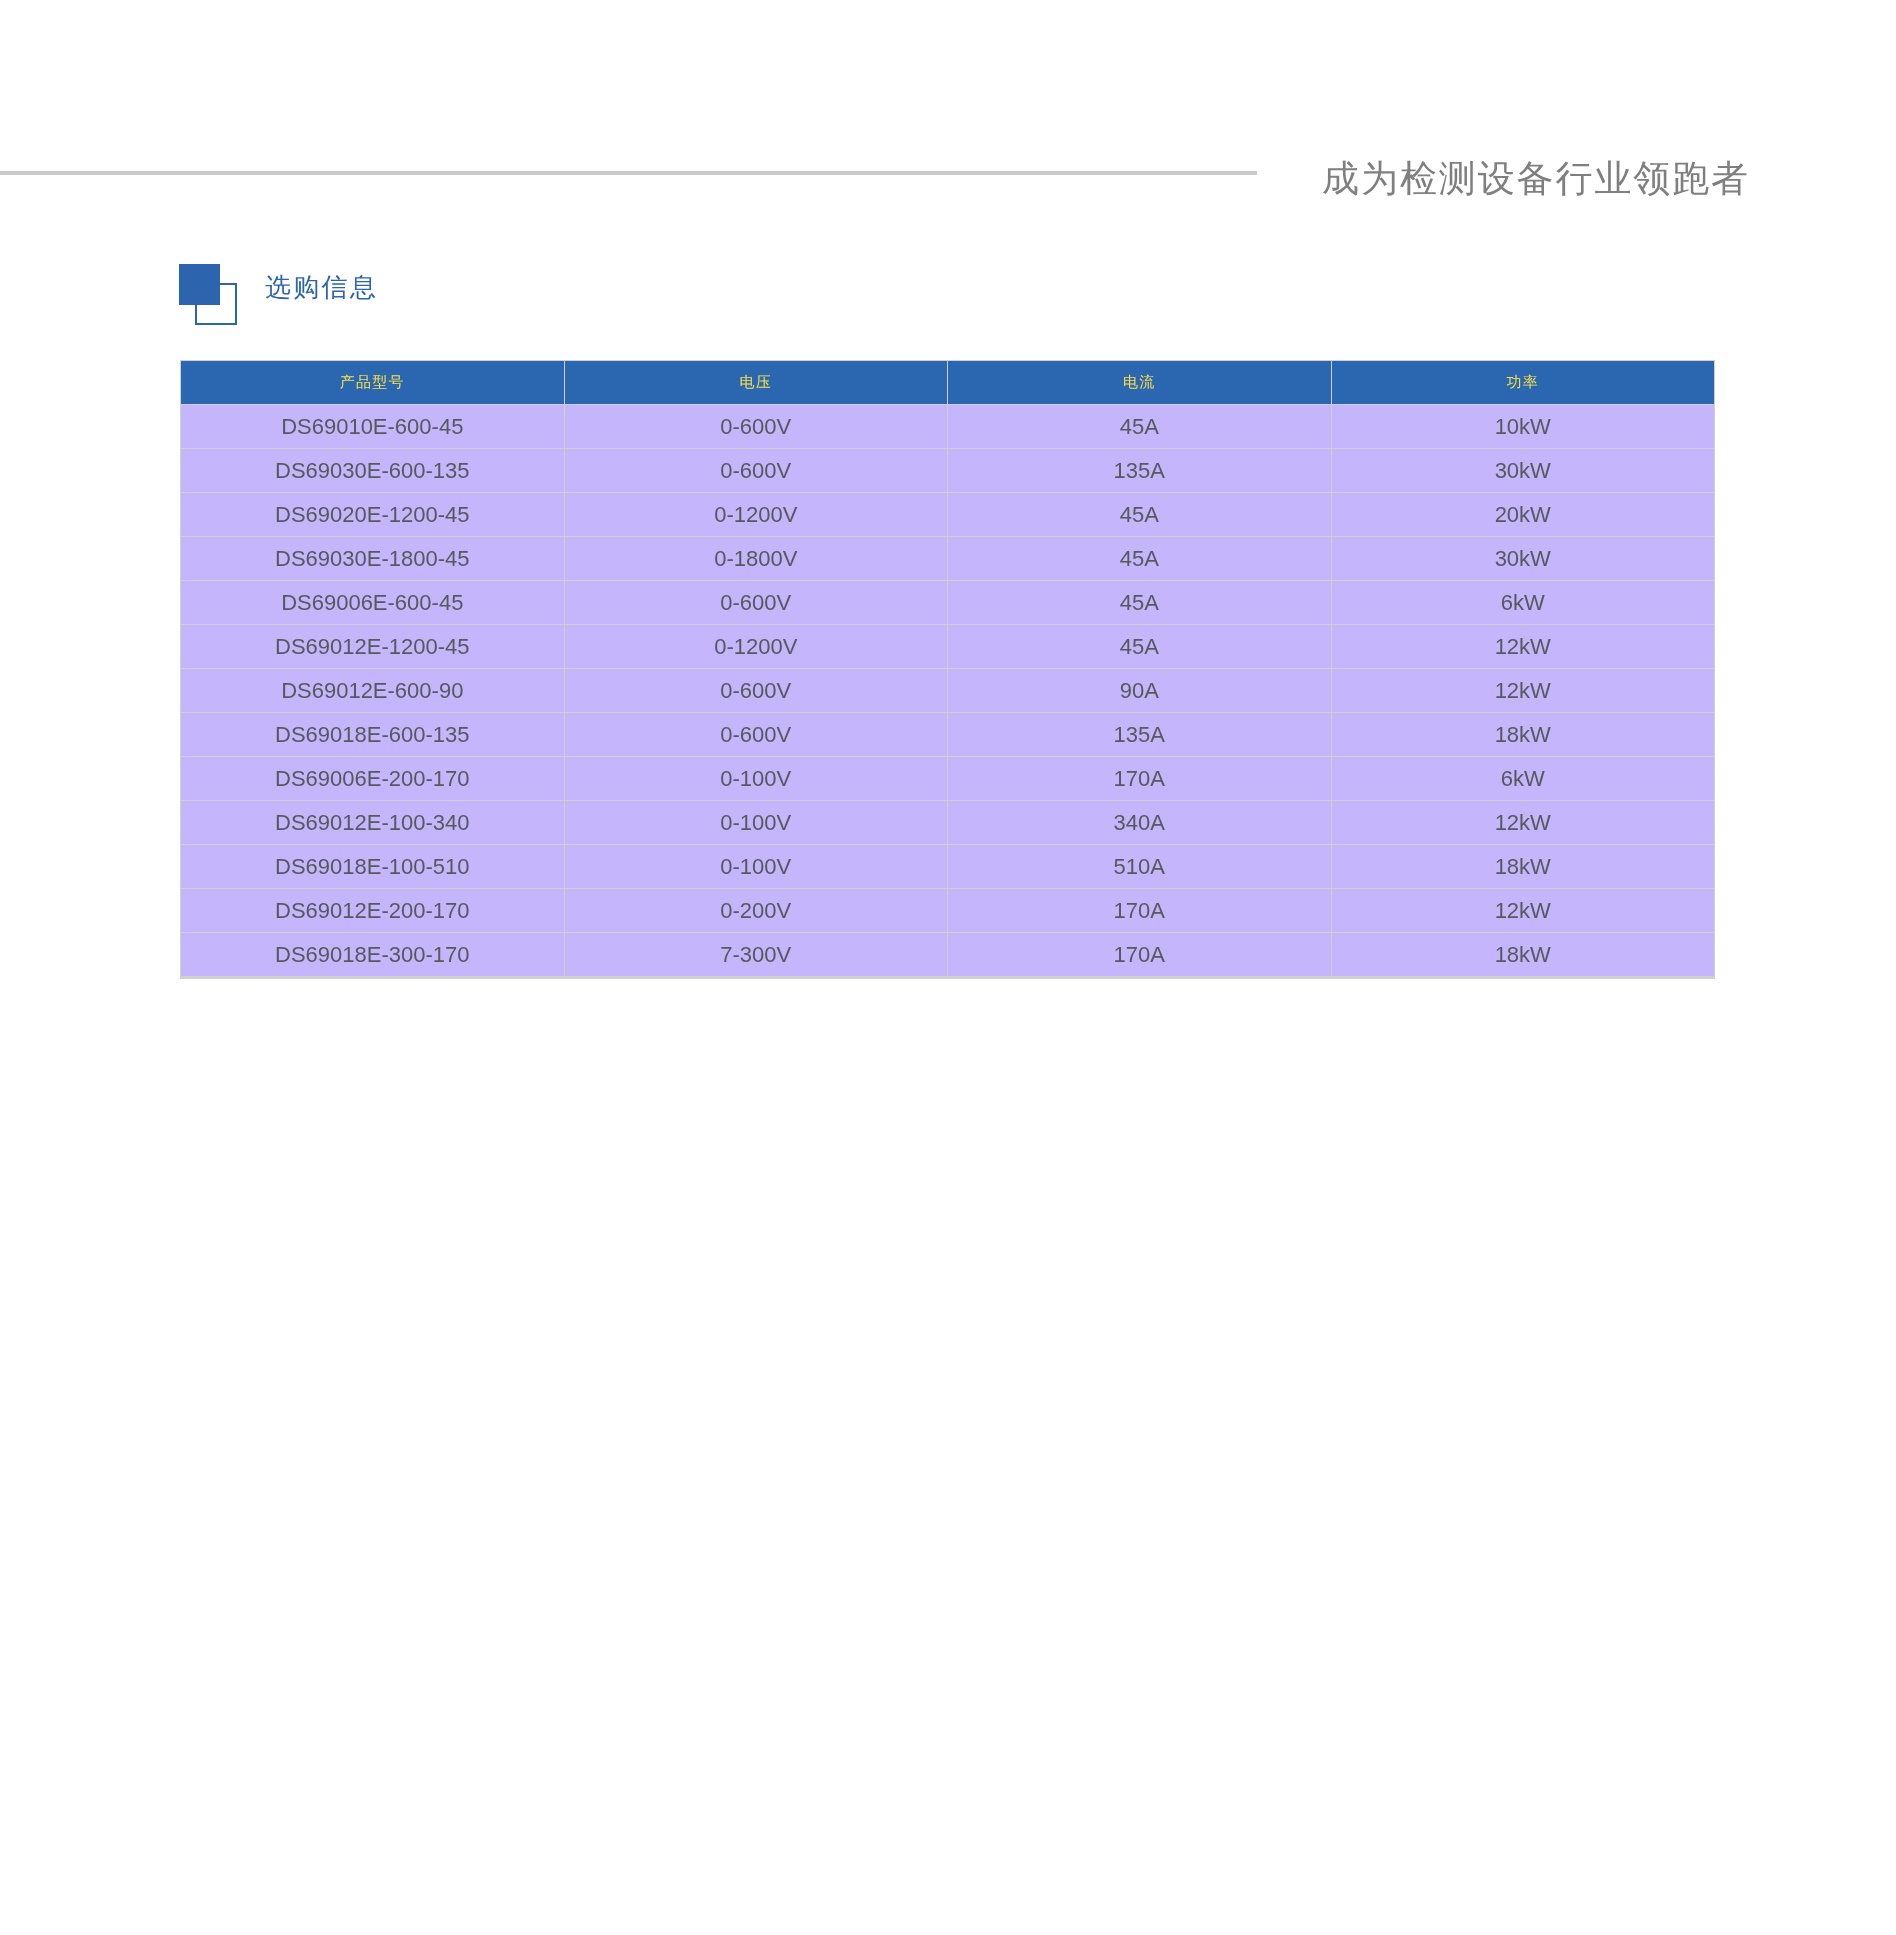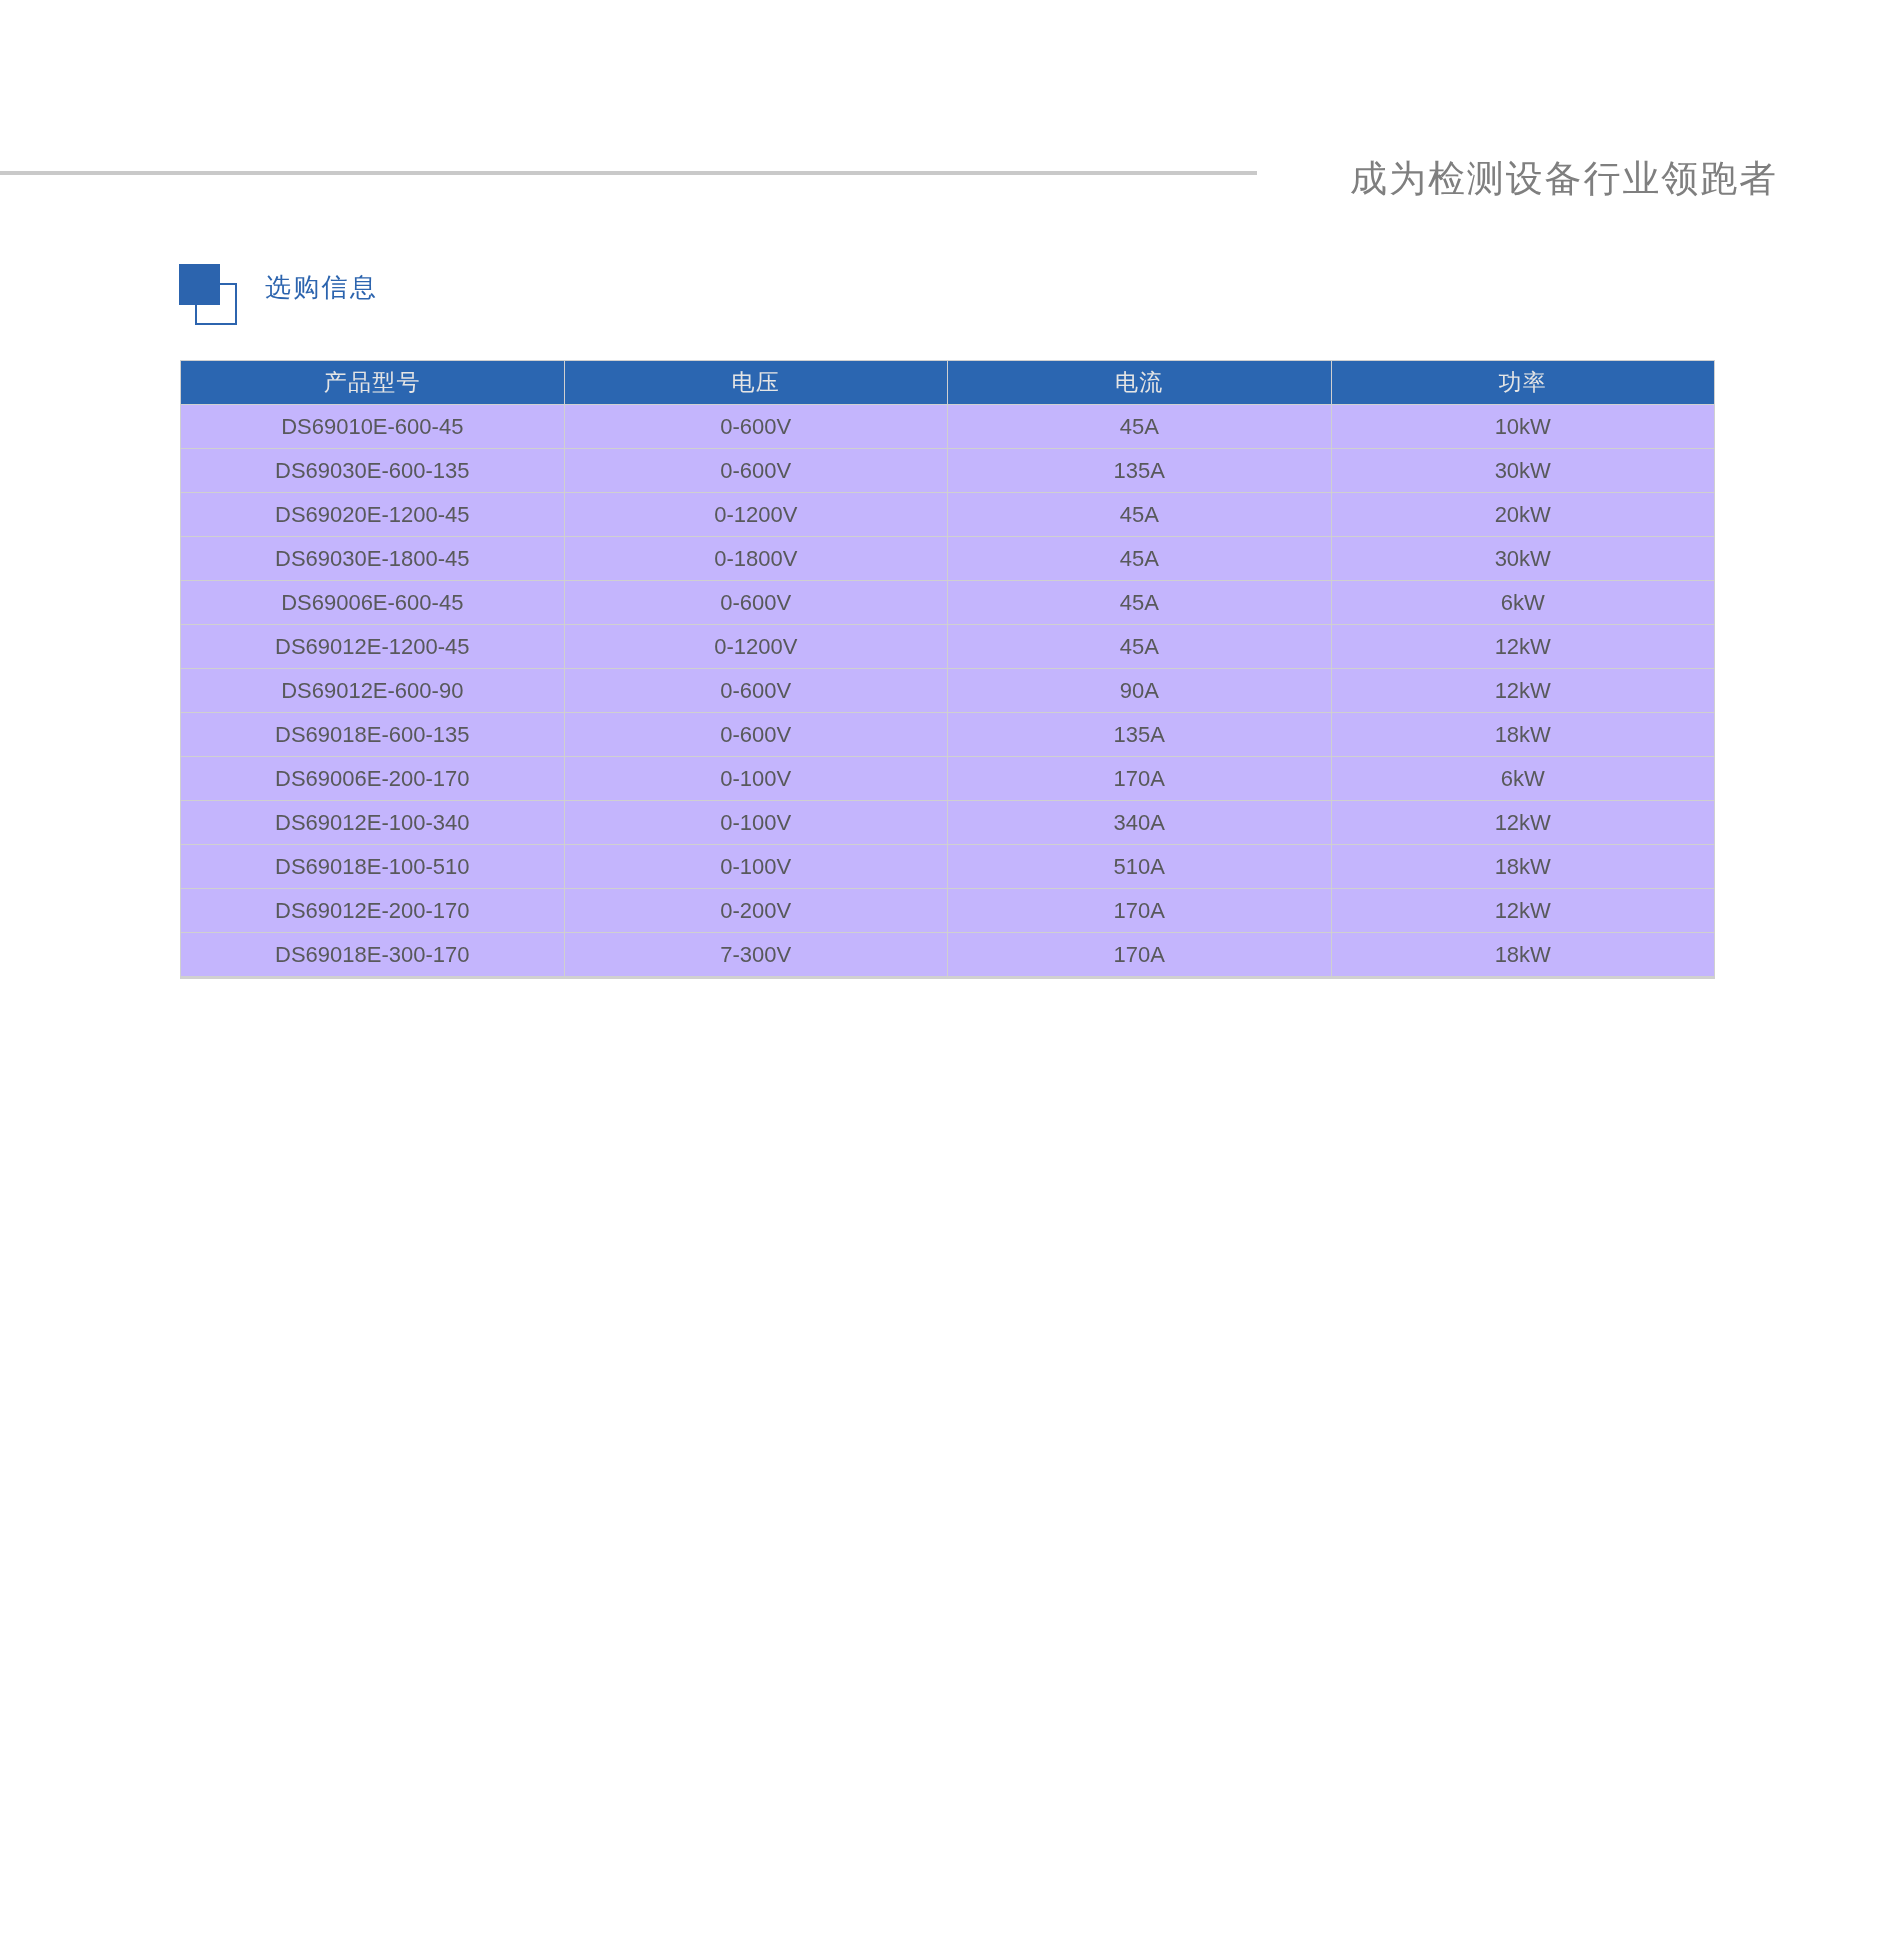--- a/index.html
+++ b/index.html
@@ -15,21 +15,21 @@
   
   .top-divider {
     position: absolute;
     left: 0; top: 171px;
     width: 1257px; height: 4.3px;
     background: #c9c9c9;
   }
   .slogan {
     position: absolute;
     top: 154px;
-    left: 1317px;
+    left: 1289px;
     width: 461px;
     text-align: right;
     font-size: 37px;
     letter-spacing: 1.9px;
     color: #7f7f7f;
     white-space: nowrap;
   }
 
   
   .section-icon { position: absolute; left: 179px; top: 264px; width: 101px; height: 101px; }
@@ -67,22 +67,22 @@
     border: 1.5px solid #d0d0d0;
     text-align: center;
     vertical-align: middle;
     padding: 0;
     overflow: hidden;
     white-space: nowrap;
   }
   .spec-table th {
     height: 43px;
     background: #2b66b1;
-    color: #e5e5e5;
-    font-size: 23px;
+    color: #fde047;
+    font-size: 15px;
     font-weight: normal;
     letter-spacing: 1.2px;
   }
   .spec-table td {
     height: 43px;
     border-bottom-width: 1.9px;
     background: #c4b5fd;
     color: #58595b;
     font-size: 22px;
   }

